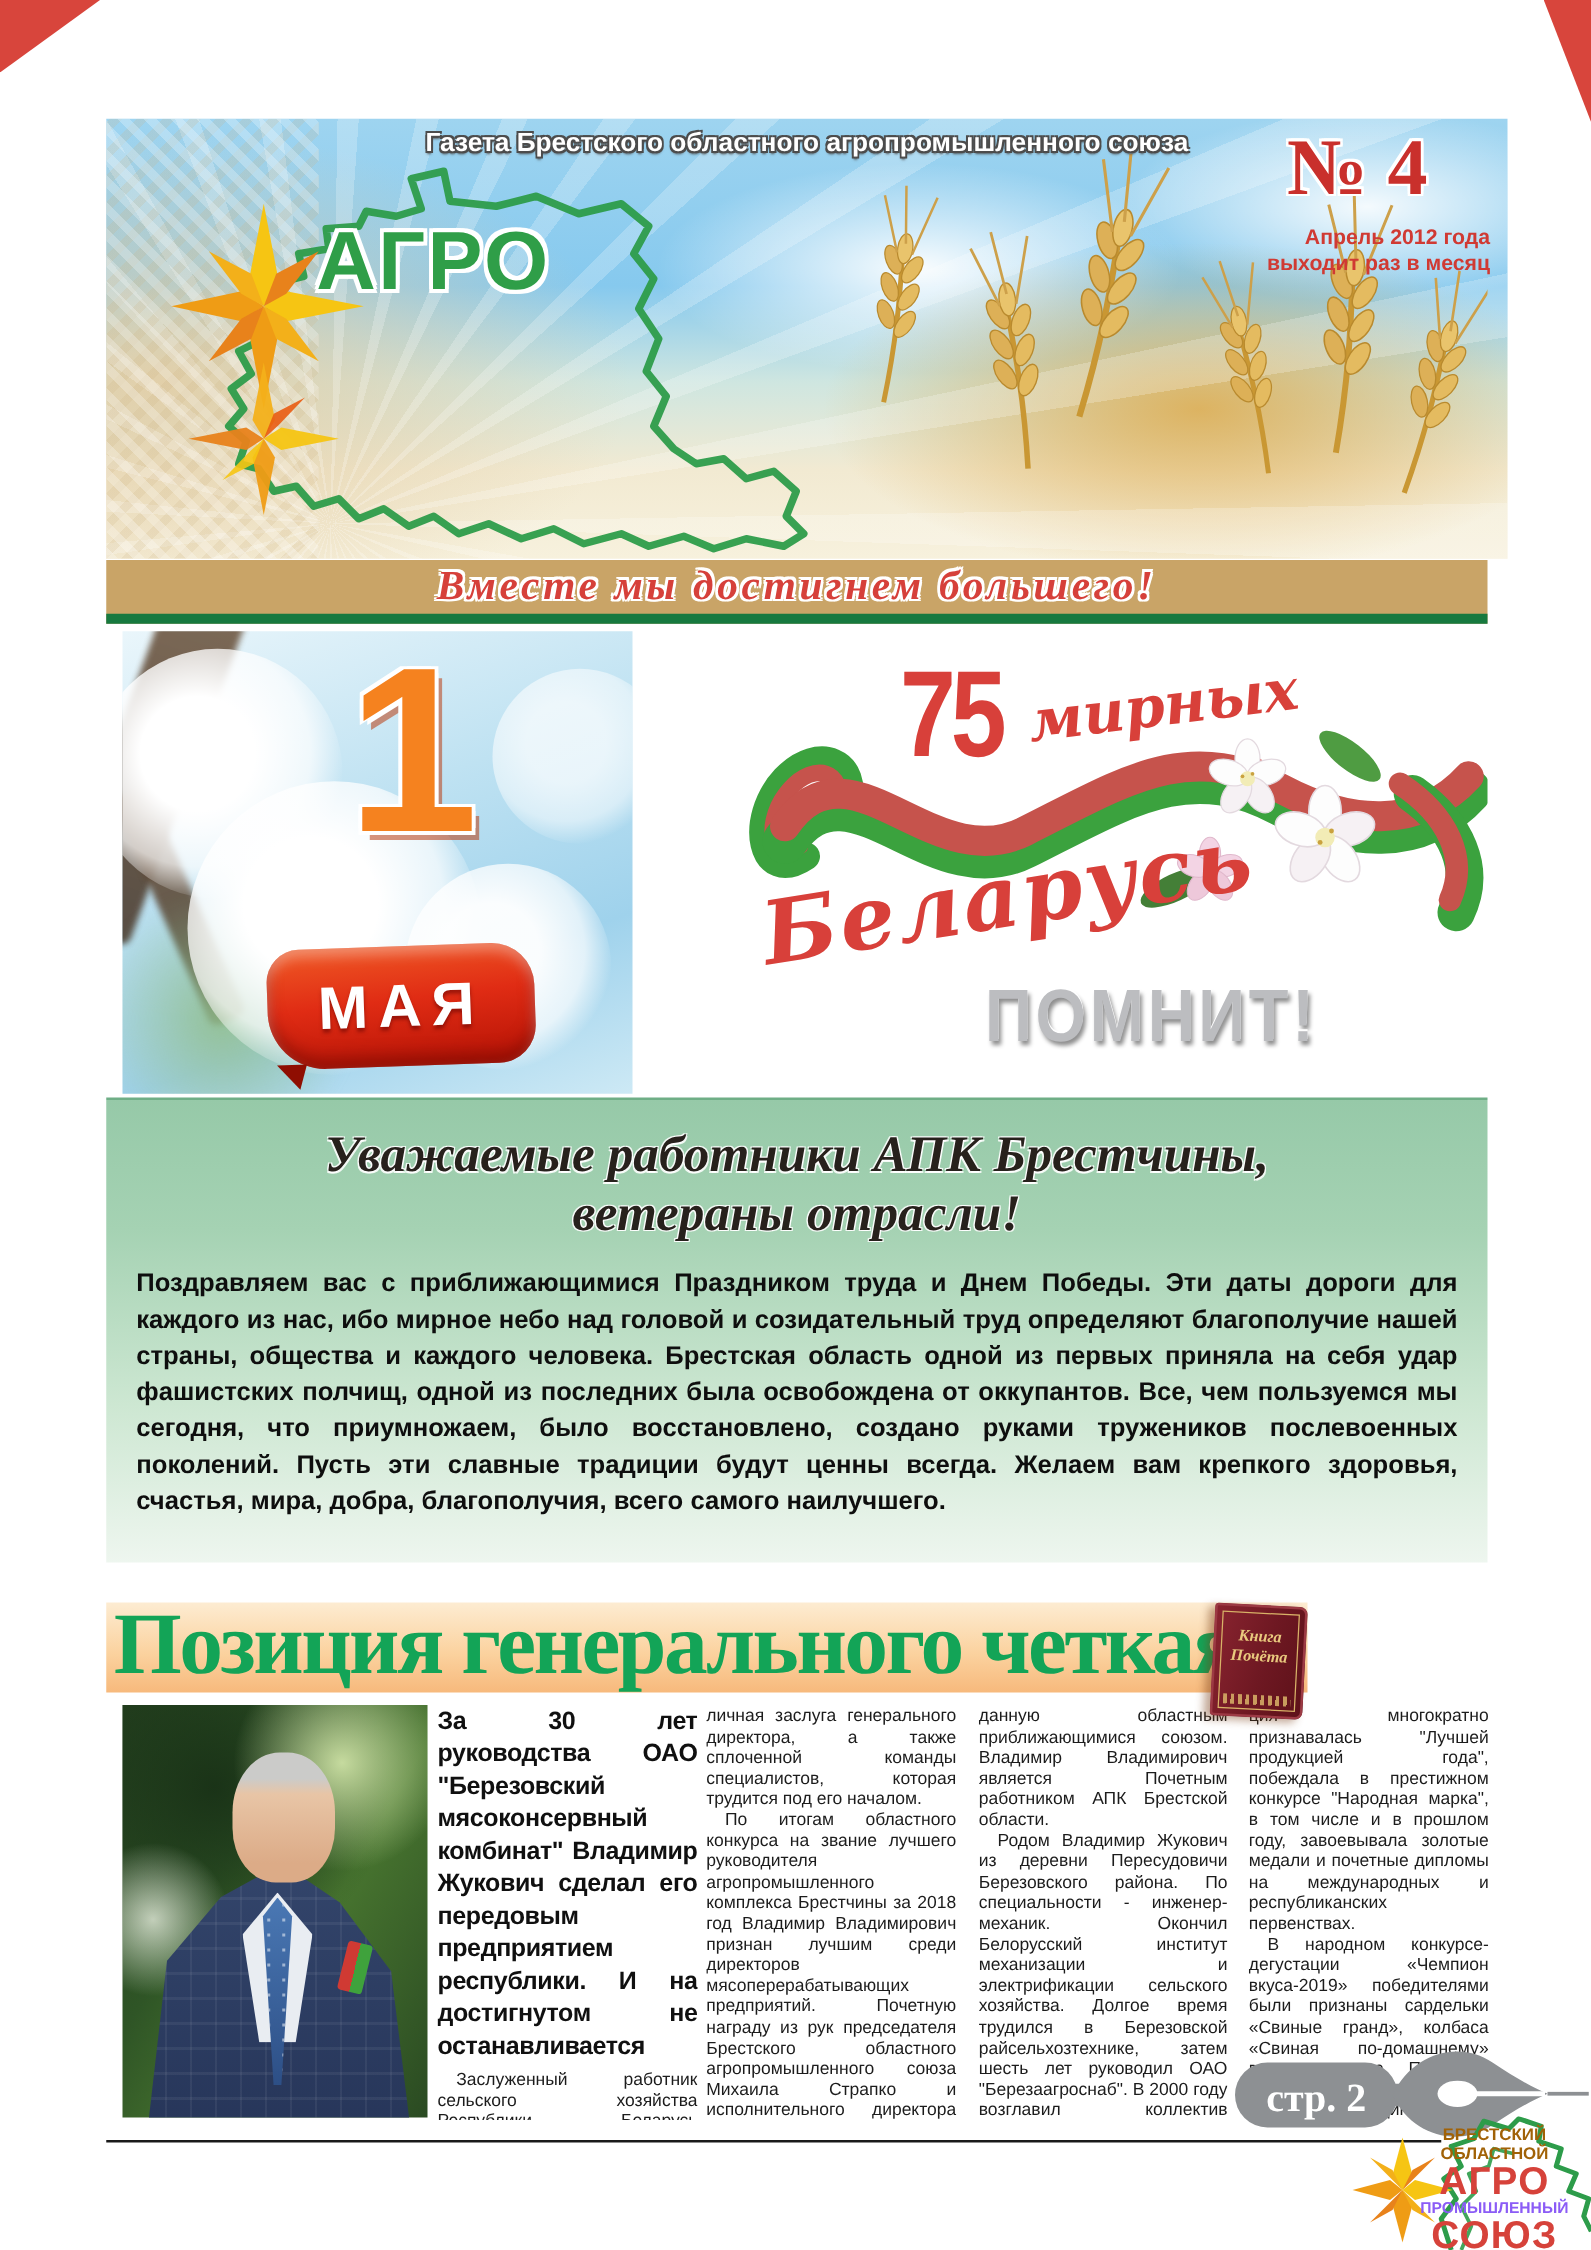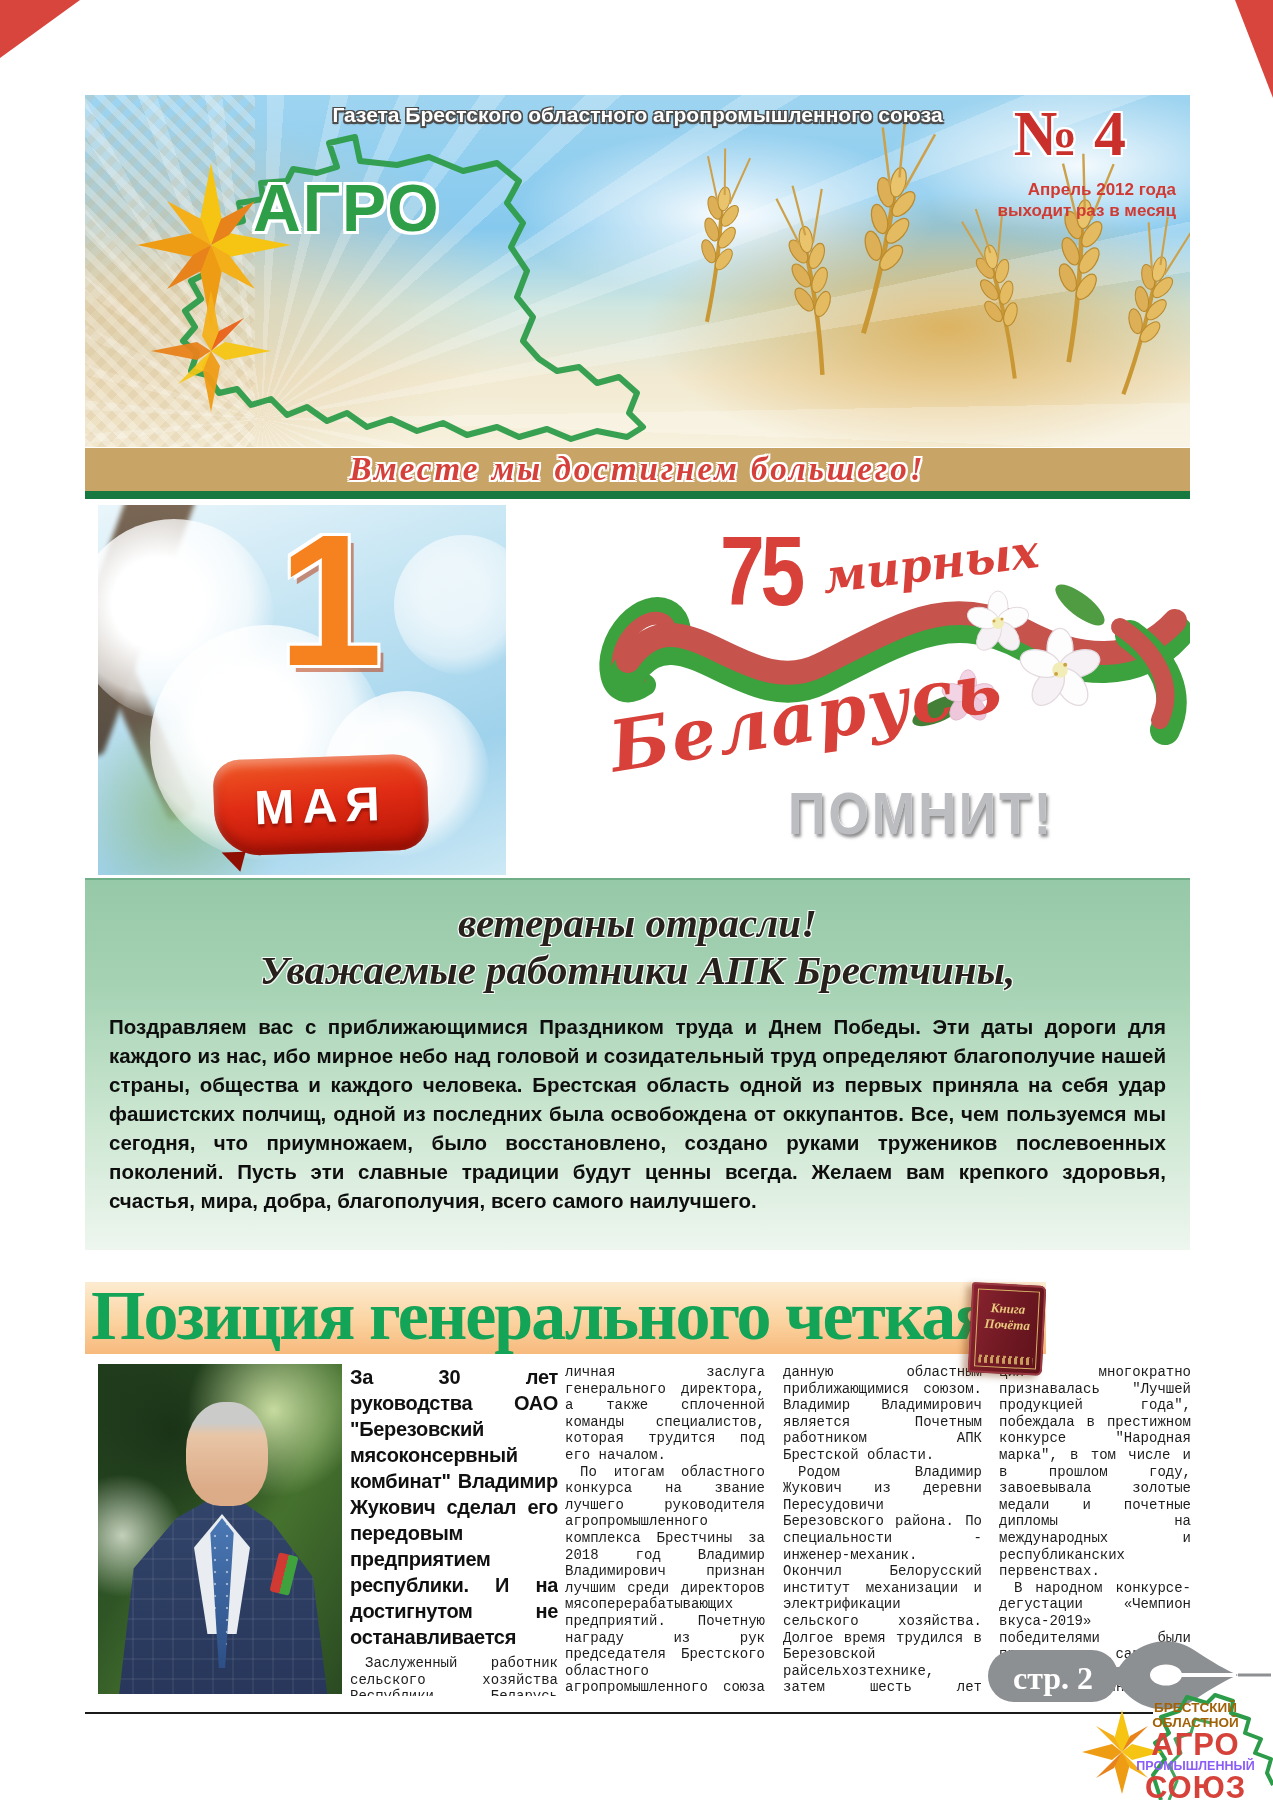--- a/index.html
+++ b/index.html
@@ -19,21 +19,21 @@
   .ow3{text-shadow:-3px -3px 0 #fff,3px -3px 0 #fff,-3px 3px 0 #fff,3px 3px 0 #fff,
        0 -3px 0 #fff,0 3px 0 #fff,-3px 0 0 #fff,3px 0 0 #fff;}
 
   
   .hdr{left:85px;top:95px;width:1105px;height:352px;overflow:hidden;
     background:
       radial-gradient(ellipse 430px 190px at 78% 66%, rgba(221,170,76,.85), rgba(221,170,76,0) 70%),
       radial-gradient(ellipse 300px 120px at 58% 34%, rgba(255,255,255,.95), rgba(255,255,255,0) 70%),
       radial-gradient(ellipse 280px 110px at 90% 20%, rgba(255,255,255,.9), rgba(255,255,255,0) 70%),
       radial-gradient(ellipse 520px 280px at 4% 60%, rgba(227,206,166,.95), rgba(227,206,166,0) 72%),
-      linear-gradient(180deg,#9ed4f0 0%,#86c9ee 38%,#cfe6e0 60%,#f2ead2 80%,#f7f1dd 100%);}
+      linear-gradient(180deg,#9ed4f0 0%,#86c9ee 38%,#cfe6e0 60%,#f2ead2 80%,#f7f1dd 100%); padding-left: 16px;}
   .hdr::before{content:"";position:absolute;inset:0;
       background:repeating-conic-gradient(from 240deg at 16% 92%, rgba(255,255,255,.5) 0deg 3deg, rgba(255,255,255,0) 3deg 11deg);
       opacity:.45;}
   .hdr::after{content:"";position:absolute;left:0;top:0;width:170px;height:100%;
       background:repeating-linear-gradient(45deg, rgba(255,255,255,.5) 0 7px, transparent 7px 15px),
                  repeating-linear-gradient(-45deg, rgba(209,184,138,.4) 0 7px, transparent 7px 15px);
       opacity:.5;}
   .tagline{left:0;top:8px;width:100%;text-align:center;font-weight:700;font-size:21px;color:#fff;z-index:5;
       text-shadow:-1.5px -1.5px 0 #4c4c4c,1.5px -1.5px 0 #4c4c4c,-1.5px 1.5px 0 #4c4c4c,1.5px 1.5px 0 #4c4c4c,0 2px 2px #4c4c4c;}
   .issue{right:64px;top:2px;font-family:"Liberation Serif",serif;font-weight:700;font-size:64px;
@@ -131,21 +131,21 @@
   .ph-tie{position:absolute;left:111px;top:154px;width:26px;height:150px;
       background:radial-gradient(circle at 6px 6px, rgba(255,255,255,.5) 1.2px, transparent 1.6px),
                  linear-gradient(#4a78b4,#2d4f86);background-size:12px 12px,100% 100%;
       clip-path:polygon(50% 0,95% 10%,62% 100%,38% 100%,5% 10%);}
   .ph-head{position:absolute;left:88px;top:38px;width:82px;height:104px;border-radius:46% 46% 42% 42%;
       background:linear-gradient(180deg,#cbcbc9 0 20%,#e8c5a6 32%,#dcab87 85%);}
   .ph-ribbon{position:absolute;left:176px;top:190px;width:20px;height:40px;transform:rotate(14deg);
       background:linear-gradient(90deg,#d03a33 50%,#3fa23c 50%);border-radius:3px;}
   .lead{font-weight:700;font-size:20px;line-height:26px;text-align:justify;color:#101010;
       letter-spacing:-0.3px;margin:0 0 5px 0;}
-  .bodytext{font-family:Liberation Mono, monospace;font-size:14px;line-height:16.6px;
+  .bodytext{font-family:Liberation Sans, sans-serif;font-size:14px;line-height:16.6px;
       text-align:justify;color:#1c1c1c;}
   .bodytext p{margin:0;}
   .bodytext p.ind{text-indent:15px;}
   .col{top:2px;height:332px;overflow:hidden;}
   .col1{left:265px;width:208px;}
   .col2{left:480px;width:200px;}
   .col3{left:698px;width:199px;}
   .col4{left:914px;width:192px;}
 
   
@@ -282,22 +282,22 @@
       </g>
     </svg>
     <div class="abs v75">75</div>
     <div class="abs v-word v-w1">мирных</div>
     <div class="abs v-word v-w2">лет</div>
     <div class="abs v-script">Беларусь</div>
     <div class="abs v-caption">ПОМНИТ!</div>
   </div>
 
   <div class="abs greet">
+    <div class="greet-h">Уважаемые работники АПК Брестчины,</div>
     <div class="greet-h">ветераны отрасли!</div>
-    <div class="greet-h">Уважаемые работники АПК Брестчины,</div>
     <div class="greet-body">Поздравляем вас с приближающимися Праздником труда и Днем Победы. Эти даты дороги для каждого из нас, ибо мирное небо над головой и созидательный труд определяют благополучие нашей страны, общества и каждого человека. Брестская область одной из первых приняла на себя удар фашистских полчищ, одной из последних была освобождена от оккупантов. Все, чем пользуемся мы сегодня, что приумножаем, было восстановлено, создано руками тружеников послевоенных поколений. Пусть эти славные традиции будут ценны всегда. Желаем вам крепкого здоровья, счастья, мира, добра, благополучия, всего самого наилучшего.</div>
   </div>
 
   <div class="abs feature">
     <div class="abs headline">Позиция генерального четкая</div>
     <div class="abs book">
       <div class="book-inner">
         <div class="book-line">Книга</div>
         <div class="book-line">Почёта</div>
       </div>

